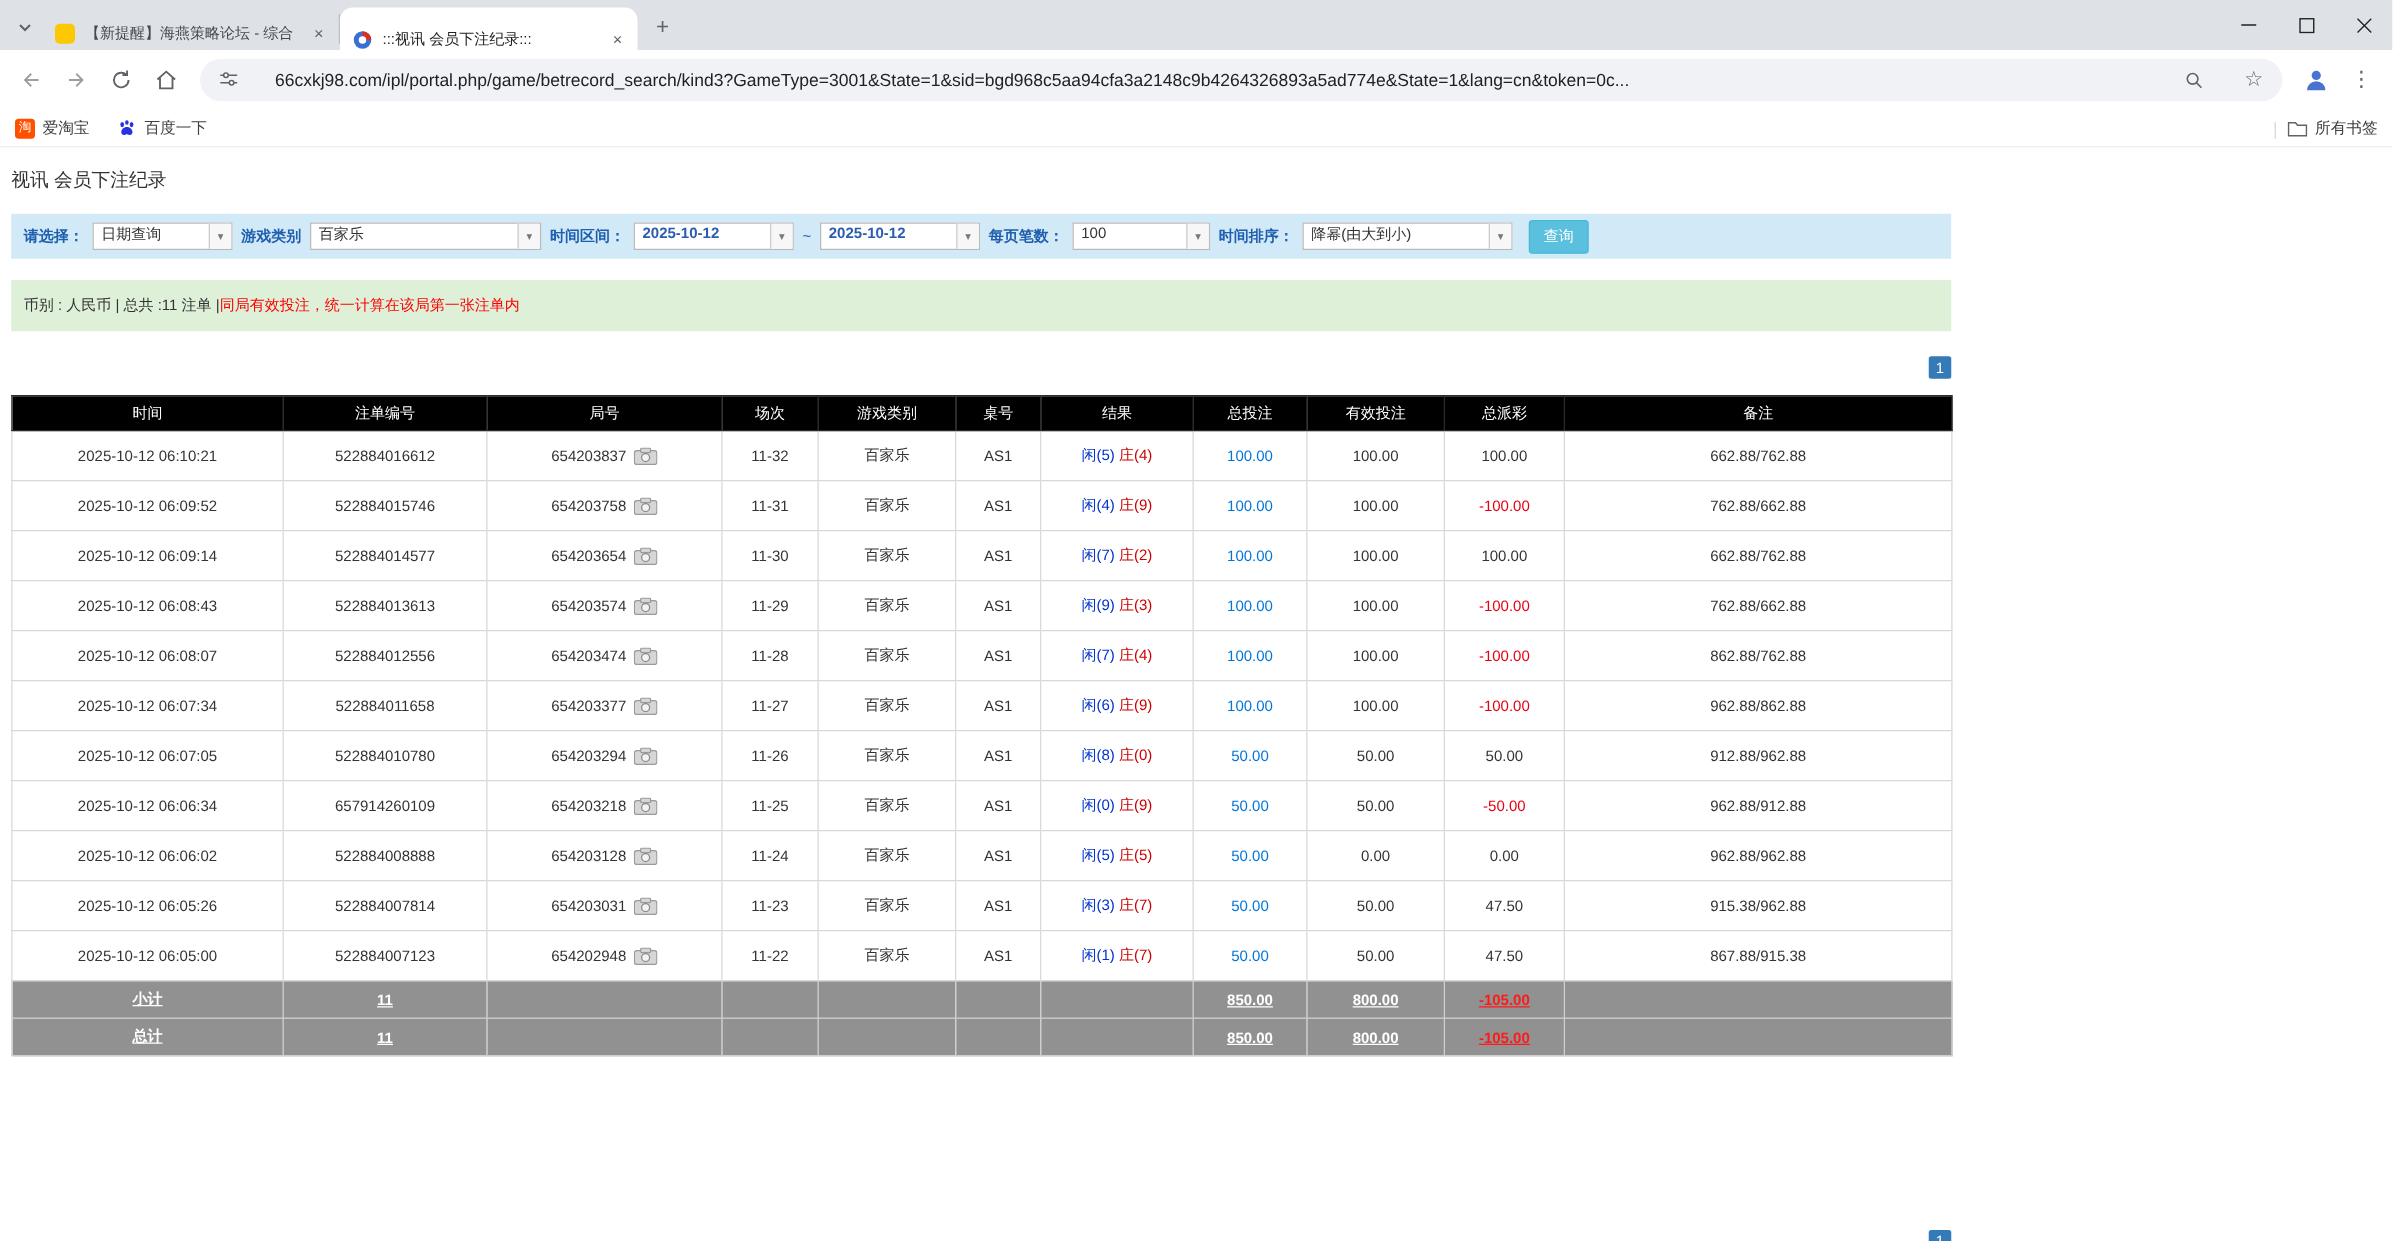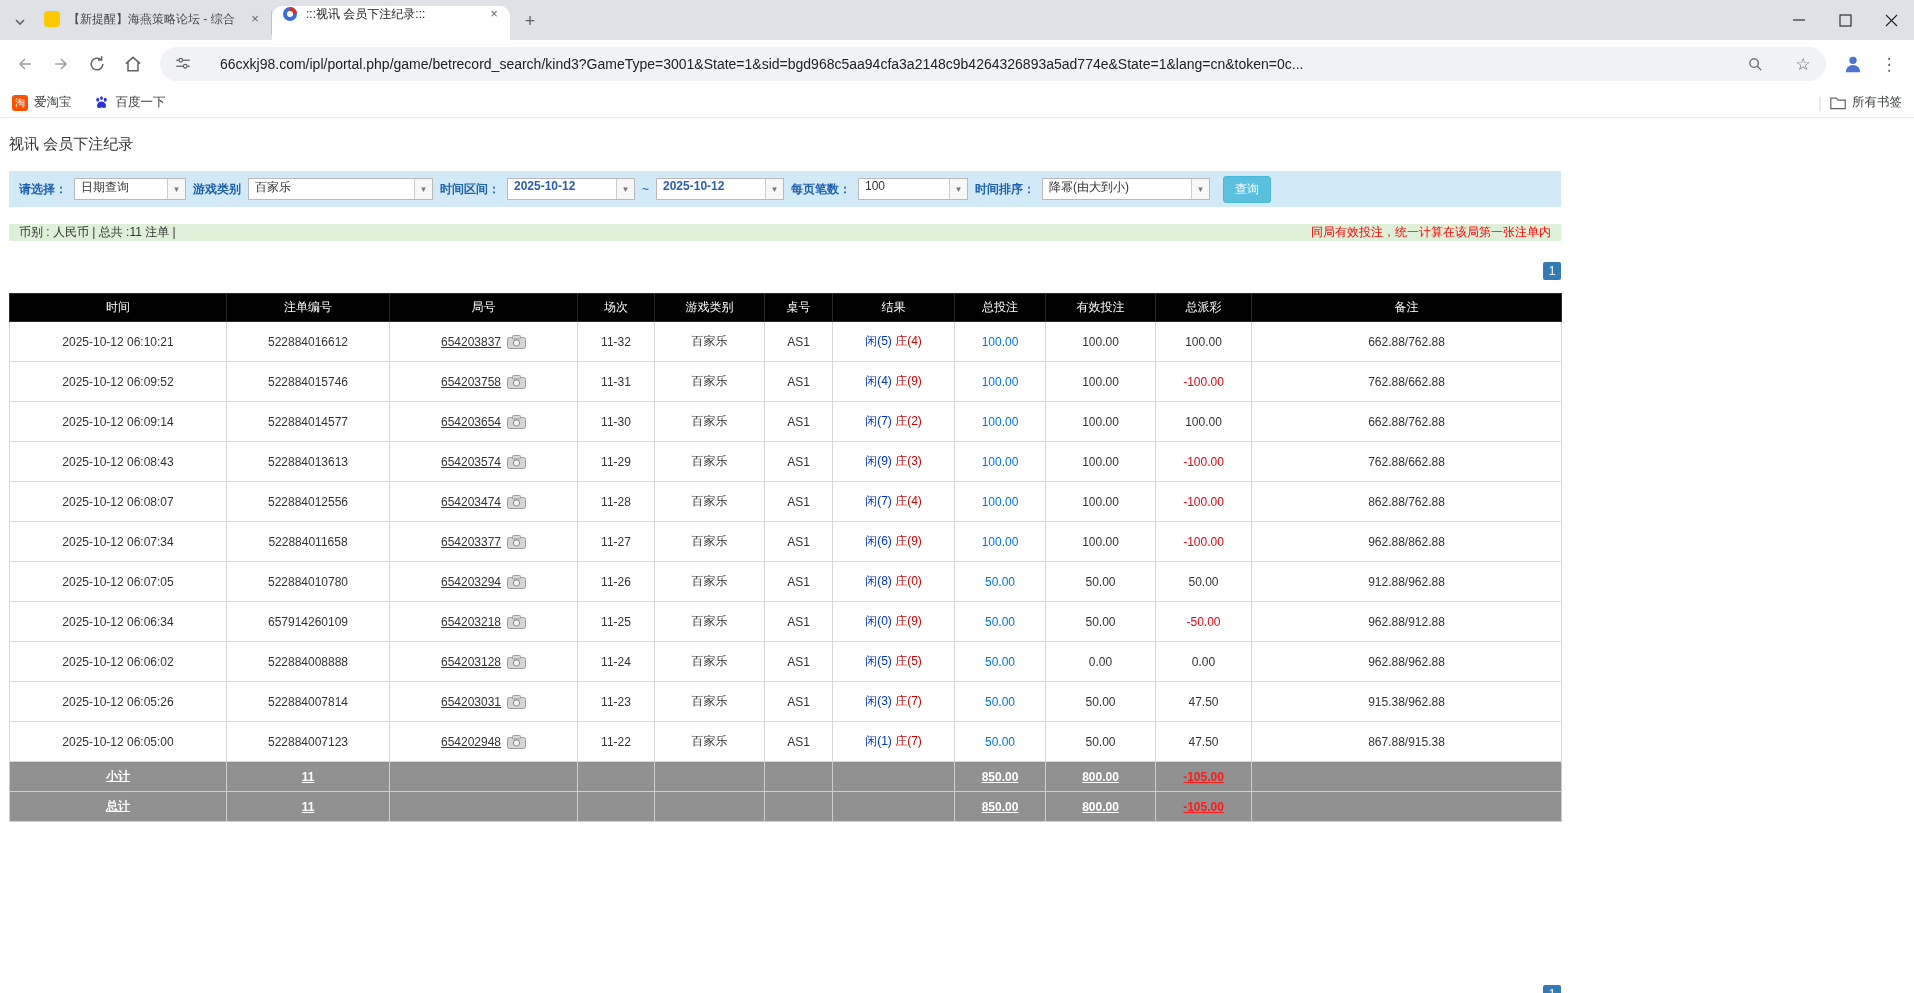--- a/index.html
+++ b/index.html
@@ -2,21 +2,21 @@
 <html><head>
 <meta charset="utf-8">
 <style>
   * { box-sizing: border-box; }
   body { margin:0; font-family:"Liberation Sans","DejaVu Sans",sans-serif; background:#fff; }
   .browser { width:1914px; height:993px; position:relative; overflow:hidden; background:#fff; }
 
   
   .tab-strip { height:40px; background:#dee1e6; display:flex; align-items:flex-end; padding-left:6px; position:relative; }
   .tab-search { width:28px; height:28px; margin-bottom:4px; display:flex; align-items:center; justify-content:center; border-radius:50%; cursor:pointer; }
-  .tab { display:flex; align-items:flex-start; gap:8px; width:238px; height:34px; padding:0 8px 0 10px; font-size:12px; color:#45494d; border-radius:10px 10px 0 0; cursor:pointer; }
+  .tab { display:flex; align-items:flex-end; gap:8px; width:238px; height:34px; padding:0 8px 0 10px; font-size:12px; color:#45494d; border-radius:10px 10px 0 0; cursor:pointer; }
   .tab.inactive { border-right:1px solid #bdc1c6; border-radius:0; height:24px; margin-bottom:5px; }
   .tab.active { background:#fff; color:#202124; }
   .tab-title { flex:1; white-space:nowrap; overflow:hidden; }
   .tab-close { width:16px; height:16px; line-height:15px; text-align:center; border-radius:50%; color:#5f6368; font-size:13px; cursor:pointer; }
   .favicon { width:16px; height:16px; flex:0 0 16px; display:inline-block; }
   .fav-yellow { background:#fcc800; border-radius:4px; }
   .new-tab { width:28px; height:28px; margin:0 0 5px 6px; display:flex; align-items:center; justify-content:center; font-size:18px; color:#5f6368; border-radius:50%; cursor:pointer; }
   .win-controls { position:absolute; right:0; top:0; height:40px; display:flex; }
   .win-btn { width:46px; height:40px; display:flex; align-items:center; justify-content:center; cursor:pointer; }
 
@@ -45,33 +45,33 @@
   .filter-bar { margin-top:17px; background:#d2e9f7; display:flex; align-items:center; gap:7px; padding:7px 10px; height:36px; width:1552px; }
   .f-label { color:#1e5fae; font-size:12px; font-weight:bold; white-space:nowrap; }
   .combo { display:inline-flex; background:#fff; border:1px solid #b9b9b9; height:22px; font-size:12px; color:#333; cursor:pointer; }
   .combo-text { padding:0 6px; flex:1; white-space:nowrap; overflow:hidden; }
   .combo-caret { width:18px; height:100%; border-left:1px solid #ccc; background:#f7f7f7; display:flex; align-items:center; justify-content:center; color:#777; font-size:9px; }
   .w1{width:112px}.w2{width:185px}.w3{width:128px}.w4{width:128px}.w5{width:110px}.w6{width:168px}
   .blue-val { color:#2a5db0;font-weight:bold; }
   .tilde { color:#1e5fae; font-size:12px; }
   .search-btn { margin-left:6px; background:#5bc0de; border:1px solid #46b8da; color:#fff; font-size:12px; padding:4px 11px; border-radius:3px; cursor:pointer; font-family:inherit; }
 
-  .info-bar { margin-top:17px; background:#dff0d8; display:flex; align-items:center; justify-content:space-between; padding:0 10px; width:1552px; font-size:12px; color:#333; }
+  .info-bar { margin-top:17px; background:#dff0d8; display:flex; align-items:center; padding:12px 10px; width:1552px; font-size:12px; color:#333; }
   .info-right { color:#f00; }
 
   .pager { width:1552px; text-align:right; }
   .pager.top { margin:20px 0 13px 0; }
   .pager.bottom { position:absolute; top:866px; right:353px; }
   .page-btn { display:inline-block; min-width:18px; height:18px; line-height:18px; padding:0 5px; background:#337ab7; color:#fff; font-size:12px; text-align:center; border-radius:2px; cursor:pointer; }
 
   
   table.records { width:1552px; border-collapse:collapse; table-layout:fixed; font-size:12px; }
   table.records th { background:#000; color:#fff; font-weight:normal; padding:5px 4px; border:1px solid #2b2b2b; text-align:center; }
   table.records td { padding:11px 4px; border:1px solid #d8d8d8; text-align:center; color:#333; background:#fff; }
-  .round-wrap { display:inline-flex; align-items:center; gap:6px;text-decoration:underline; }
+  .round-wrap { display:inline-flex; align-items:center; gap:6px; }
   .cam { display:inline-flex; cursor:pointer; }
   .player { color:#0033cc; }
   .banker { color:#cc0000; }
   .bet-link { color:#0275d8; cursor:pointer; text-decoration:none; }
   .payout.neg { color:#e60012; }
   tr.summary-row td { background:#919191; color:#fff; padding:6px 4px; border:1px solid #cfcfcf; font-weight:bold;text-decoration:underline; }
   tr.summary-row td.payout.neg { color:#ff1a1a; }
 </style>
 </head>
 <body>

